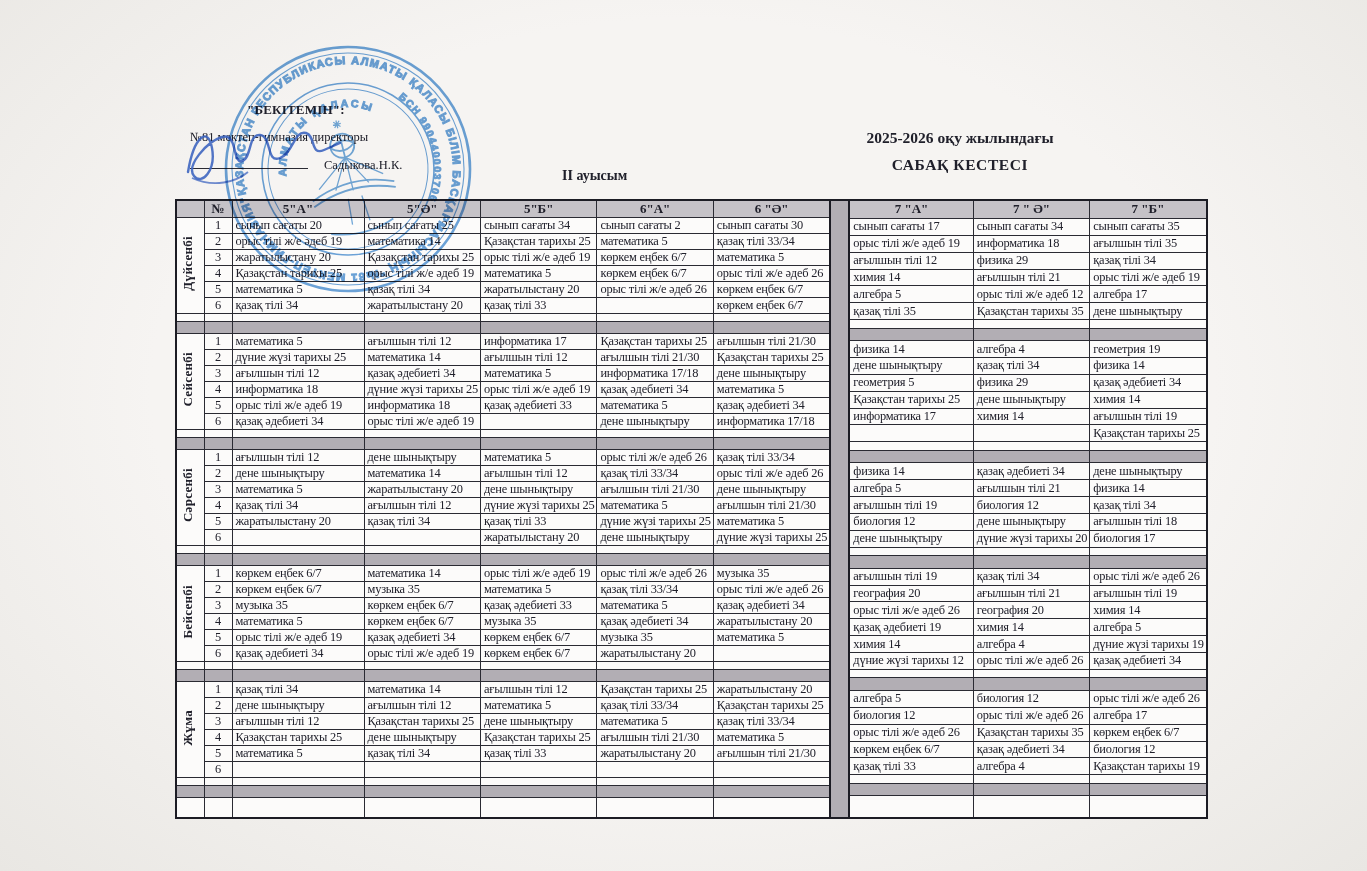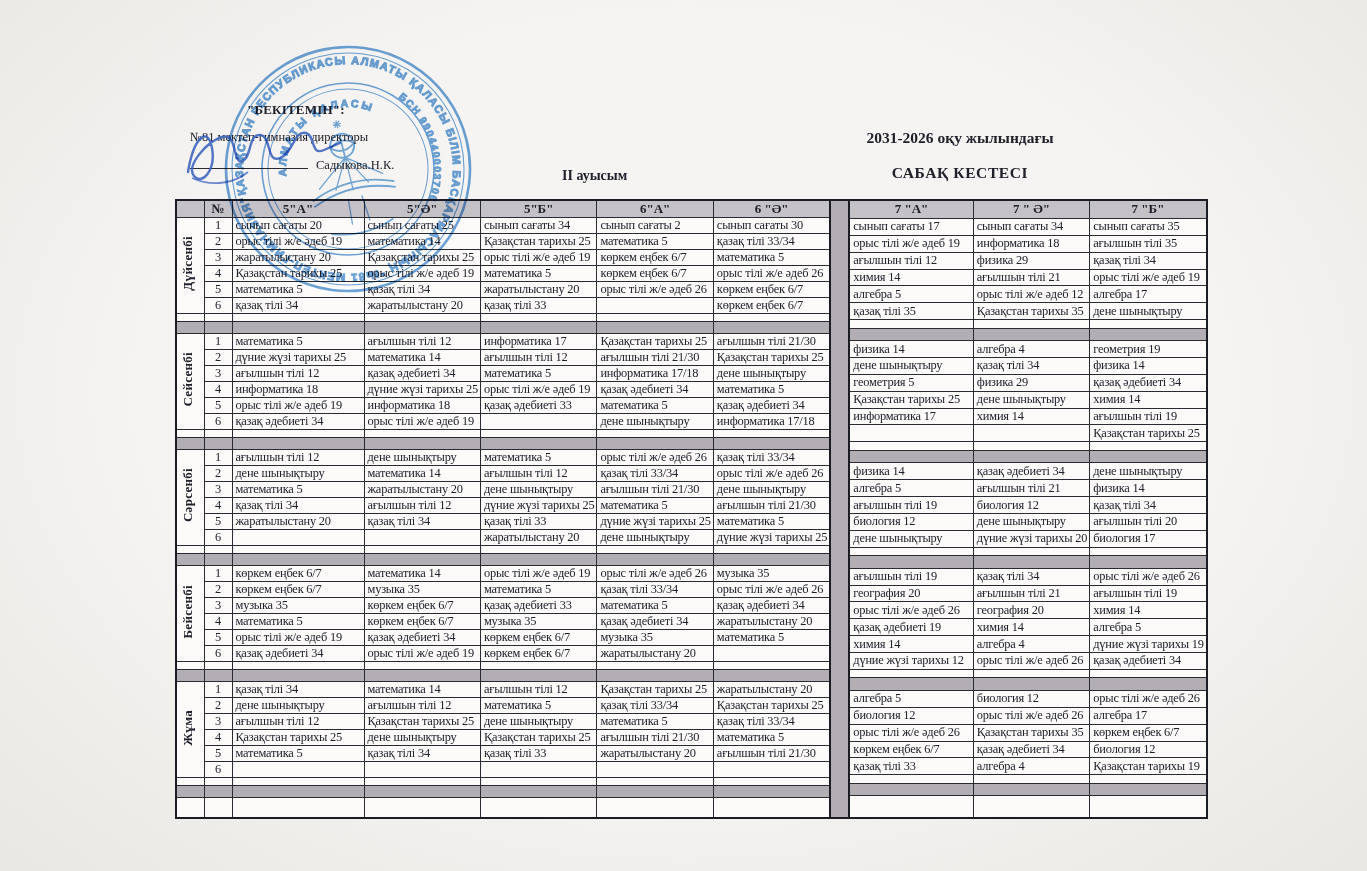--- a/index.html
+++ b/index.html
@@ -10,33 +10,33 @@
     color:#20202b;
   }
   .page { position:relative; width:1367px; height:871px; }
 
   
   .approval { position:absolute; left:190px; top:102px; width:250px; z-index:3; }
   .approval .l1 { font-weight:bold; font-size:13px; margin-left:57px; letter-spacing:.2px; }
   .approval .l2 { font-size:12.5px; margin-top:12px; }
   .sig-row { margin-top:10px; white-space:nowrap; }
   .sig-line { display:inline-block; width:118px; height:13px; border-bottom:1.4px solid #2a2a33; }
-  .sig-name { font-size:12.5px; margin-left:4px; }
+  .sig-name { font-size:12.5px; margin-left:12px; }
 
   .signature-svg { position:absolute; left:178px; top:112px; z-index:4; pointer-events:none; }
 
   
   .stamp { position:absolute; left:198px; top:42px; z-index:5; pointer-events:none;
            mix-blend-mode:multiply; opacity:.88; }
   .stamp text { font-family:"Liberation Sans", sans-serif; font-weight:bold; fill:#4e90d0; }
 
   
   .title { position:absolute; left:790px; top:129px; width:340px; text-align:center; z-index:2; }
   .title .t1 { font-size:15.5px; font-weight:bold; }
-  .title .t2 { font-size:15.5px; font-weight:bold; letter-spacing:.6px; margin-top:17px; }
+  .title .t2 { font-size:15.5px; font-weight:bold; letter-spacing:.6px; margin-top:9px; }
   .shift { position:absolute; left:562px; top:168px; font-size:14px; font-weight:bold; z-index:2; }
 
   
   .schedule { position:absolute; left:175px; top:199px; display:flex; align-items:stretch; z-index:1; }
   table.tbl { border-collapse:collapse; table-layout:fixed; background:#fcfbfa;
               border:2px solid #1c1c24; }
   .tbl th, .tbl td { border:1px solid #2a2a32; overflow:hidden; white-space:nowrap;
                      font-size:12.4px; letter-spacing:-0.2px; vertical-align:middle; }
   .tbl th { height:17px; background:#c5c2c7; font-weight:bold; font-size:13px;
             letter-spacing:0; text-align:center; }
@@ -98,21 +98,21 @@
   <div class="approval">
     <div class="l1">"БЕКІТЕМІН":</div>
     <div class="l2">№81 мектеп-гимназия директоры</div>
     <div class="sig-row">
       <span class="sig-line"></span>
       <span class="sig-name">Садыкова.Н.К.</span>
     </div>
   </div>
 
   <div class="title">
-    <div class="t1">2031-2026 оқу жылындағы</div>
+    <div class="t1">2025-2026 оқу жылындағы</div>
     <div class="t2">САБАҚ КЕСТЕСІ</div>
   </div>
   <div class="shift">ІІ ауысым</div>
 
   <div class="schedule">
     <table class="tbl left">
       <colgroup>
         <col style="width:28px">
           <col style="width:28px">
           <col style="width:132px">
@@ -581,21 +581,21 @@
             <td class="lesson">физика 14</td>
           </tr>
           <tr class="lesson-row">
             <td class="lesson">ағылшын тілі 19</td>
             <td class="lesson">биология 12</td>
             <td class="lesson">қазақ тілі 34</td>
           </tr>
           <tr class="lesson-row">
             <td class="lesson">биология 12</td>
             <td class="lesson">дене шынықтыру</td>
-            <td class="lesson">ағылшын тілі 20</td>
+            <td class="lesson">ағылшын тілі 18</td>
           </tr>
           <tr class="lesson-row">
             <td class="lesson">дене шынықтыру</td>
             <td class="lesson">дүние жүзі тарихы 20</td>
             <td class="lesson">биология  17</td>
           </tr>
           <tr class="spacer-row">
             <td></td>
             <td></td>
             <td></td>

